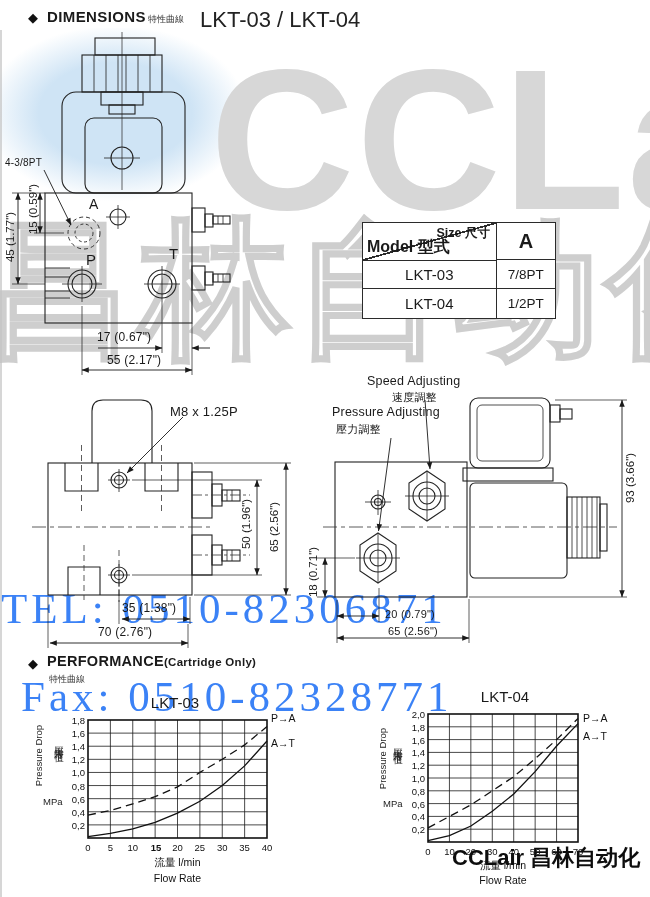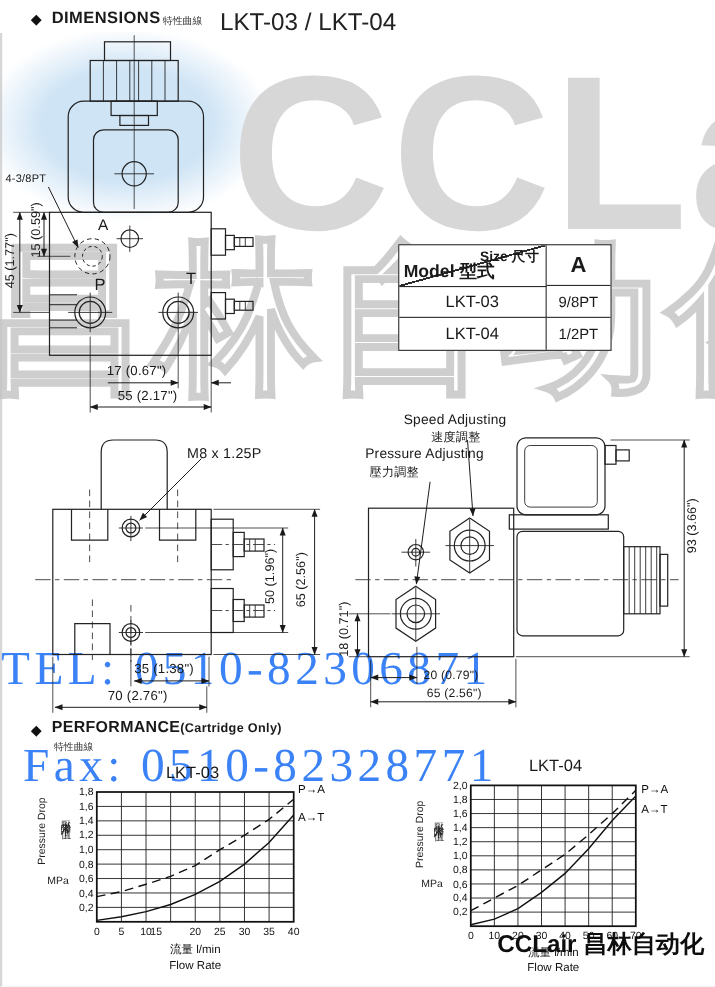--- a/index.html
+++ b/index.html
@@ -165,21 +165,21 @@
   <div class="stable">
     <div class="trow">
       <div class="corner">
         <span class="c-top">Size 尺寸</span>
         <span class="c-bot">Model 型式</span>
       </div>
       <div class="cell acol">A</div>
     </div>
     <div class="trow">
       <div class="cell mcell r1">LKT-03</div>
-      <div class="cell vcell r1">9/8PT</div>
+      <div class="cell vcell r1">7/8PT</div>
     </div>
     <div class="trow">
       <div class="cell mcell" style="height:29px;">LKT-04</div>
       <div class="cell vcell" style="height:29px;">1/2PT</div>
     </div>
   </div>
 
   <svg class="draw" style="left:20px;top:395px;" width="290" height="258" viewBox="0 0 290 258">
     <defs>
       <marker id="a2" viewBox="0 0 10 10" refX="9.5" refY="5" markerWidth="11" markerHeight="8" orient="auto-start-reverse">
@@ -349,21 +349,21 @@
     <div class="ylbl-rot" style="left:-27px;top:56px;width:80px;">Pressure Drop</div>
     <div class="ylbl-cn vtext" style="left:27px;top:44px;">壓力降下值</div>
     <div class="ylbl-unit" style="left:18px;top:102px;">MPa</div>
     <div class="legend" style="left:246px;top:18px;">P→A</div>
     <div class="legend" style="left:246px;top:43px;">A→T</div>
     <div class="axlbl" style="left:63px;top:162px;width:179px;">流量 l/min</div>
     <div class="axlbl" style="left:63px;top:178px;width:179px;">Flow Rate</div>
   <div class="tick xtick" style="left: 52px; top: 148px;">0</div>
       <div class="tick xtick" style="left: 74.375px; top: 148px;">5</div>
       <div class="tick xtick" style="left: 96.75px; top: 148px;">10</div>
-      <div class="tick xtick" style="left: 106px; top: 148px;">15</div>
+      <div class="tick xtick" style="left: 120px; top: 148px; font-weight: bold;">15</div>
       <div class="tick xtick" style="left: 141.5px; top: 148px;">20</div>
       <div class="tick xtick" style="left: 163.875px; top: 148px;">25</div>
       <div class="tick xtick" style="left: 186.25px; top: 148px;">30</div>
       <div class="tick xtick" style="left: 208.625px; top: 148px;">35</div>
       <div class="tick xtick" style="left: 231px; top: 148px;">40</div>
       <div class="tick ytick" style="left: 34px; top: 125.889px;">0,2</div>
       <div class="tick ytick" style="left: 34px; top: 112.778px;">0,4</div>
       <div class="tick ytick" style="left: 34px; top: 99.6667px;">0,6</div>
       <div class="tick ytick" style="left: 34px; top: 86.5556px;">0,8</div>
       <div class="tick ytick" style="left: 34px; top: 73.4444px;">1,0</div>

